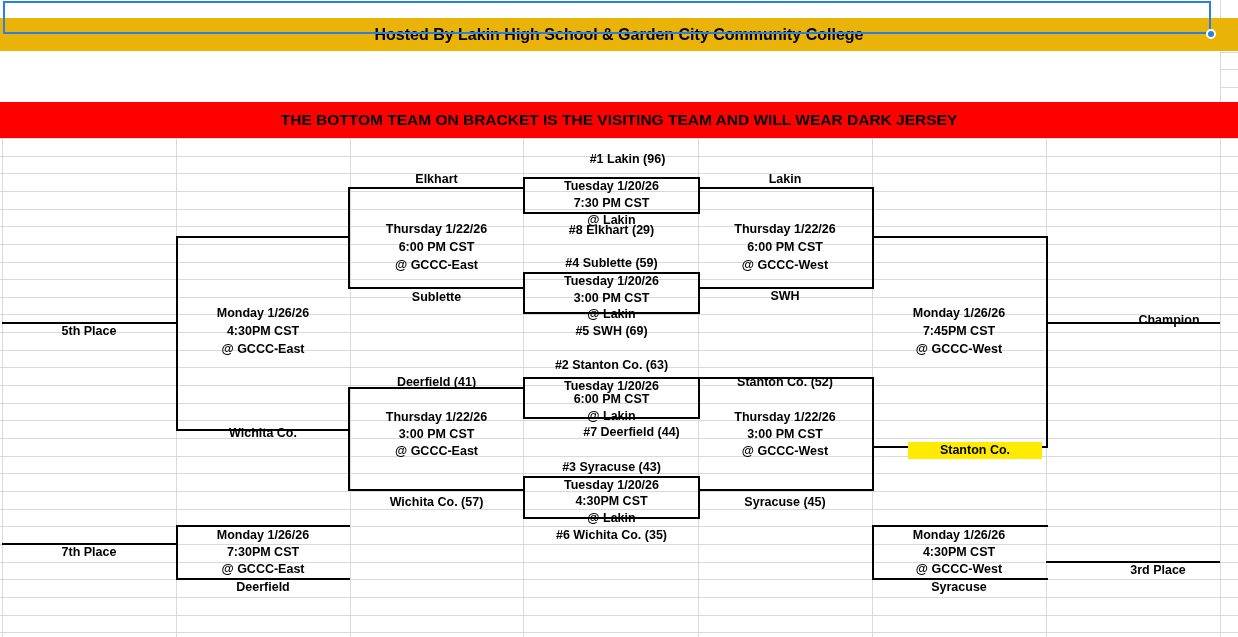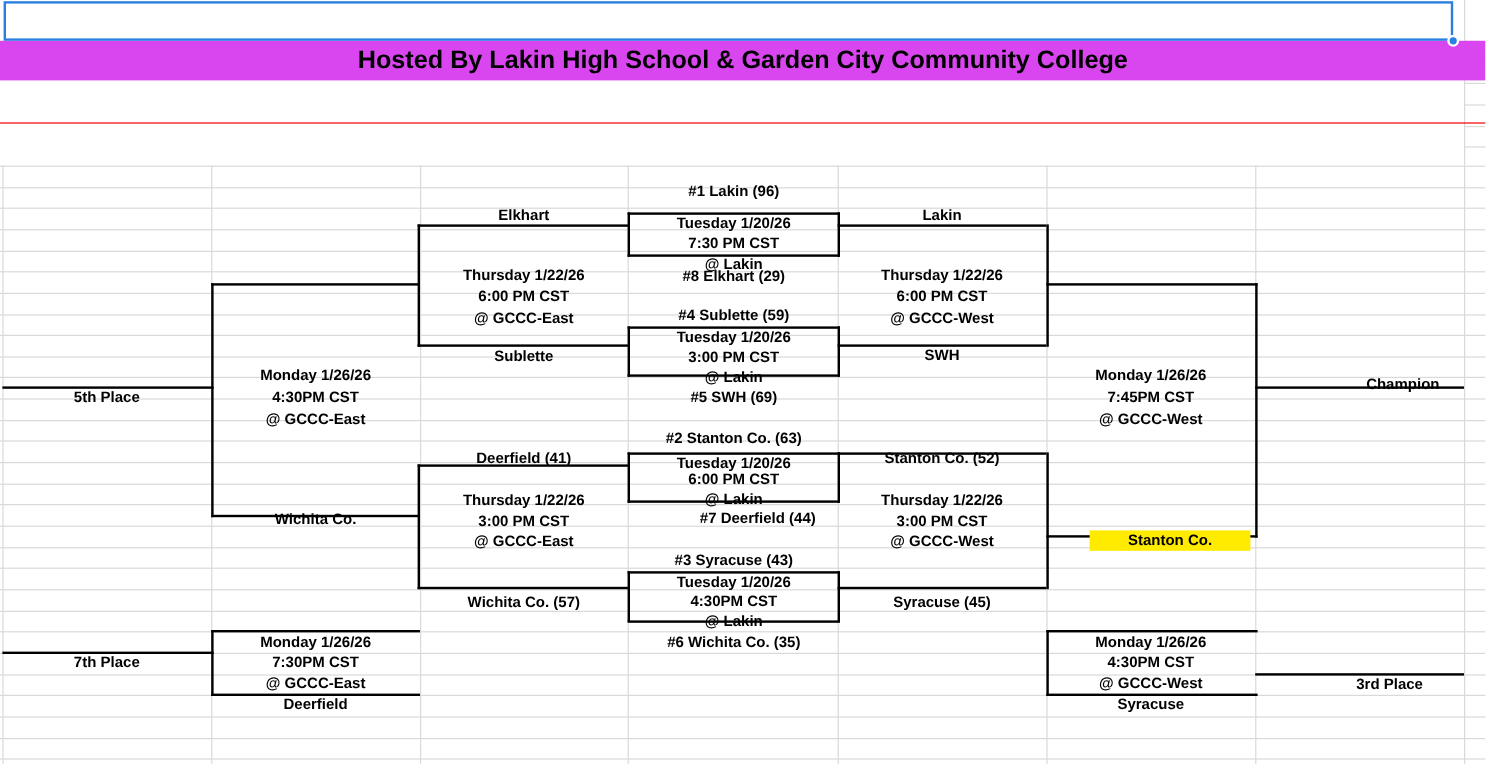--- a/index.html
+++ b/index.html
@@ -16,21 +16,21 @@
   .gridline-v{position:absolute;top:0;width:1px;background:#d9d9d9;}
 
   
   .banner{
     position:absolute;left:0;width:1238px;
     display:flex;align-items:center;justify-content:center;
     font-weight:bold;color:#000000;text-align:center;
     white-space:nowrap;
   }
   #title-row{top:0;height:34px;background:#d9d9d9;font-size:21.5px;}
-  #subtitle-row{top:34px;height:33px;background:#d946ef;font-size:21px;}
+  #subtitle-row{top:18px;height:33px;background:#eab308;font-size:16px;}
   #notice-row-1{top:67px;height:35px;background:#ff0000;font-size:15.5px;}
   #notice-row-2{top:102px;height:36px;background:#ff0000;font-size:15.5px;}
   .notice-sep{position:absolute;left:0;width:1238px;height:1px;top:102px;background:#ef0000;}
 
   
   #selection-box{
     position:absolute;left:3px;top:1px;width:1208px;height:33px;
     border:2px solid #2a7fe0;box-sizing:border-box;pointer-events:none;
   }
   #fill-handle{
@@ -99,20 +99,21 @@
       <div class="gridline-h" style="top: 34px; left: 1220px; width: 18px;"></div>
       <div class="gridline-h" style="top: 52px; left: 1220px; width: 18px;"></div>
       <div class="gridline-h" style="top: 69px; left: 1220px; width: 18px;"></div>
       <div class="gridline-h" style="top: 87px; left: 1220px; width: 18px;"></div>
       <div class="gridline-h" style="top: 105px; left: 1220px; width: 18px;"></div>
       <div class="gridline-h" style="top: 122px; left: 1220px; width: 18px;"></div>
     </div>
 
   <div class="banner" id="subtitle-row">Hosted By Lakin High School &amp; Garden City Community College</div>
   <div class="notice-sep"></div>
+  <div class="banner" id="notice-row-2">THE BOTTOM TEAM ON BRACKET IS THE VISITING TEAM AND WILL WEAR DARK JERSEY</div>
   <div id="selection-box"></div>
   <div id="fill-handle"></div>
 
   <div class="ln-h" style="left:523px;top:177px;width:177px;"></div>
   <div class="ln-h" style="left:523px;top:212px;width:177px;"></div>
   <div class="ln-v" style="left:523px;top:177px;height:37px;"></div>
   <div class="ln-v" style="left:698px;top:177px;height:37px;"></div>
 
   <div class="ln-h" style="left:523px;top:272px;width:177px;"></div>
   <div class="ln-h" style="left:523px;top:312px;width:177px;"></div>
@@ -158,21 +159,21 @@
   <div class="ln-h" style="left:176px;top:525px;width:174px;"></div>
   <div class="ln-h" style="left:176px;top:578px;width:174px;"></div>
   <div class="ln-v" style="left:176px;top:525px;height:55px;"></div>
   <div class="ln-h" style="left:2px;top:543px;width:176px;"></div>
 
   <div class="ln-h" style="left:872px;top:525px;width:176px;"></div>
   <div class="ln-h" style="left:872px;top:578px;width:176px;"></div>
   <div class="ln-v" style="left:872px;top:525px;height:55px;"></div>
   <div class="ln-h" style="left:1046px;top:561px;width:174px;"></div>
 
-  <div class="cell" style="left:523px;top:151px;width:177px;height:17px;">#1 Lakin (96)</div>
+  <div class="cell" style="left:523px;top:151px;width:177px;height:17px;padding-left:16px;">#1 Lakin (96)</div>
   <div class="cell" style="left:523px;top:177px;width:177px;height:18px;">Tuesday 1/20/26</div>
   <div class="cell" style="left:523px;top:195px;width:177px;height:17px;">7:30 PM CST</div>
   <div class="cell" style="left:523px;top:212px;width:177px;height:17px;">@ Lakin</div>
   <div class="cell" style="left:523px;top:222px;width:177px;height:17px;">#8 Elkhart (29)</div>
 
   <div class="cell" style="left:523px;top:255px;width:177px;height:17px;">#4 Sublette (59)</div>
   <div class="cell" style="left:523px;top:272px;width:177px;height:18px;">Tuesday 1/20/26</div>
   <div class="cell" style="left:523px;top:290px;width:177px;height:17px;">3:00 PM CST</div>
   <div class="cell" style="left:523px;top:306px;width:177px;height:17px;">@ Lakin</div>
   <div class="cell" style="left:523px;top:323px;width:177px;height:17px;">#5 SWH (69)</div>

